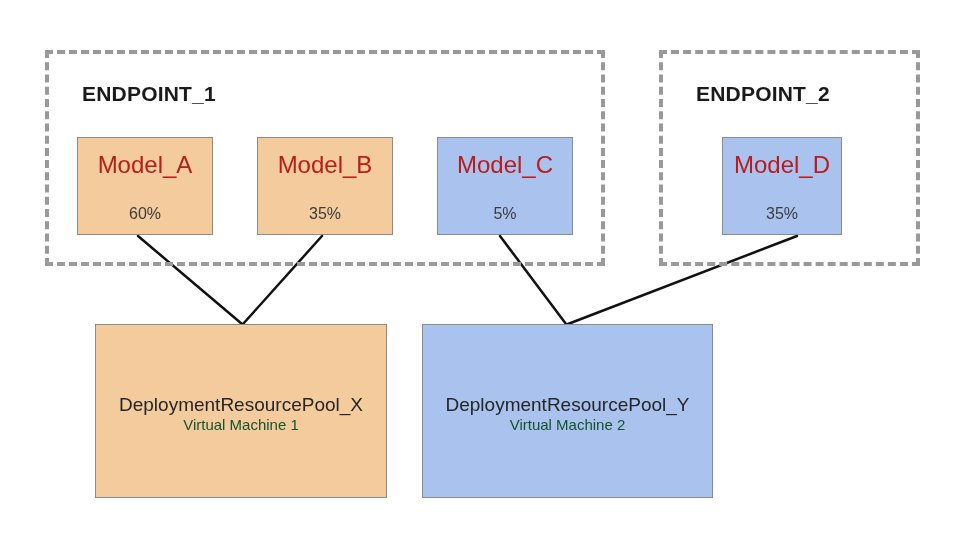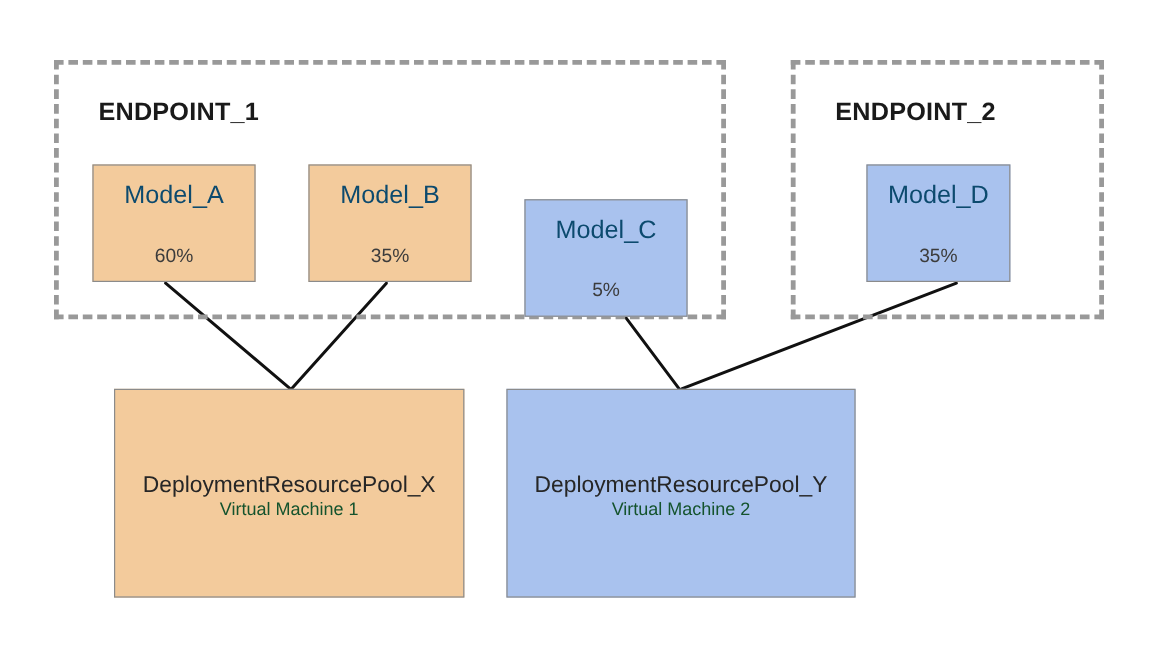--- a/index.html
+++ b/index.html
@@ -38,25 +38,25 @@
     height: 98px;
     border: 1.5px solid #8b8b8b;
     display: flex;
     flex-direction: column;
     align-items: center;
     justify-content: space-between;
     padding: 13px 4px 11px 4px;
   }
   .model-a { left: 77px; }
   .model-b { left: 257px; }
-  .model-c { left: 437px; margin-top: 29px; }
+  .model-c { left: 437px; }
   .model-d { left: 722px; top: 137px; width: 120px; }
   .fill-orange { background: #f3cb9c; }
   .fill-blue   { background: #a9c2ee; }
-  .model-name { font-size: 21px; color: #0c4a6e; }
+  .model-name { font-size: 24px; color: #b91c1c; }
   .model-traffic { font-size: 16px; color: #3c3c3c; }
 
   
   .pool-box {
     position: absolute;
     top: 324px;
     height: 174px;
     border: 1.5px solid #8b8b8b;
     display: flex;
     flex-direction: column;

